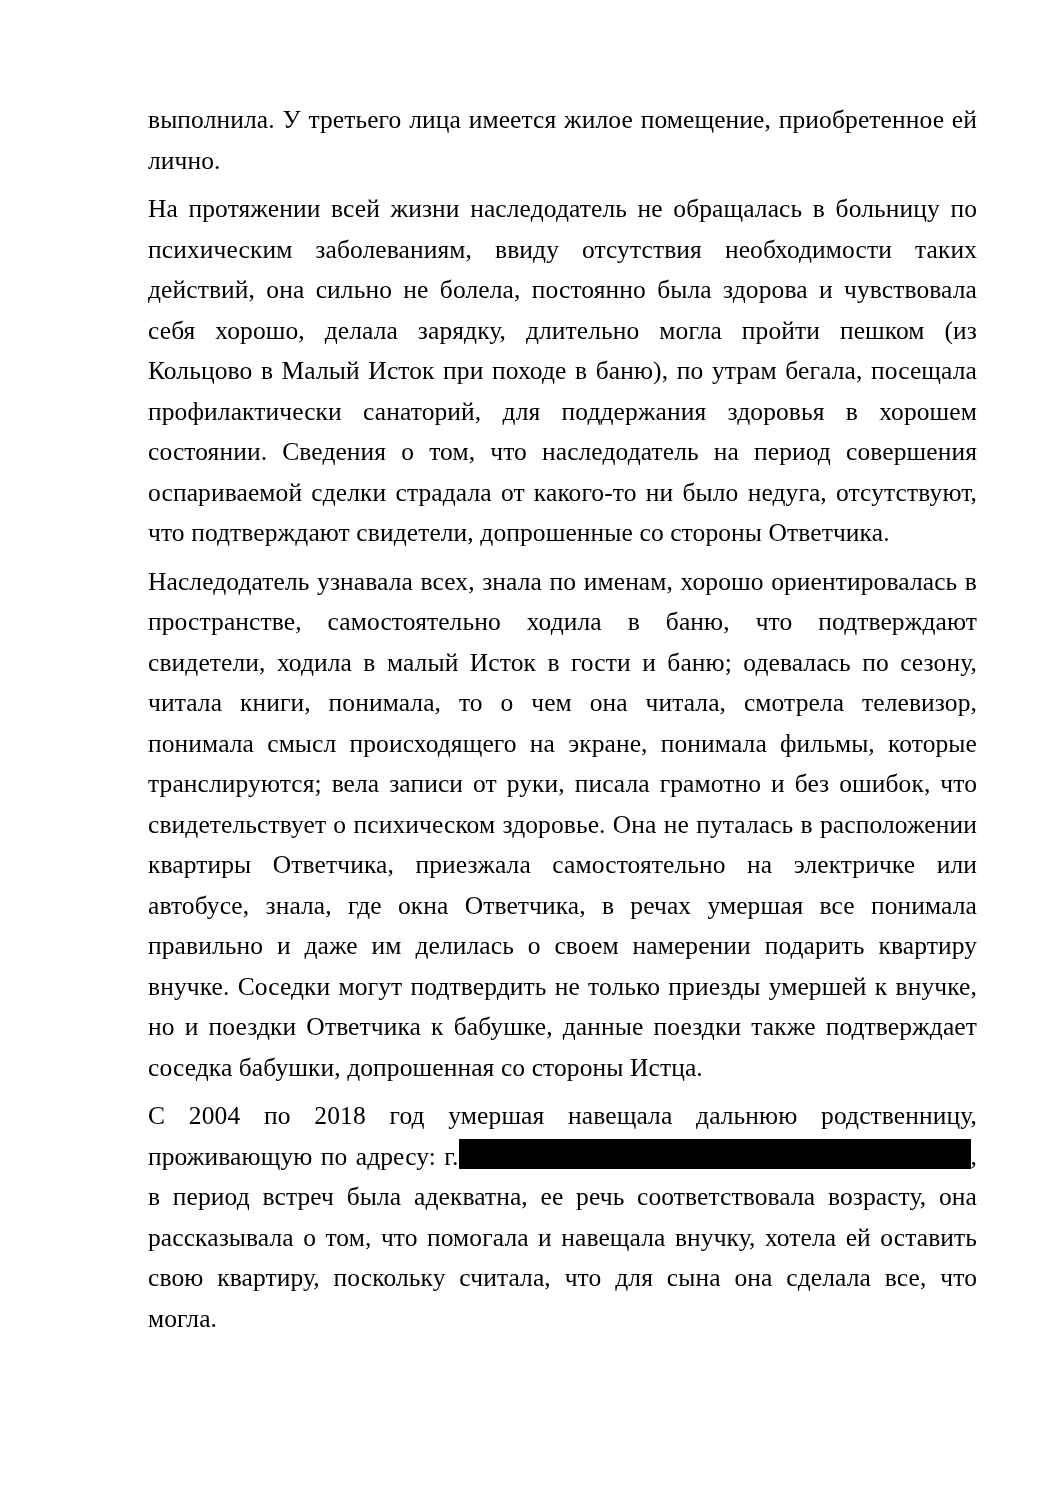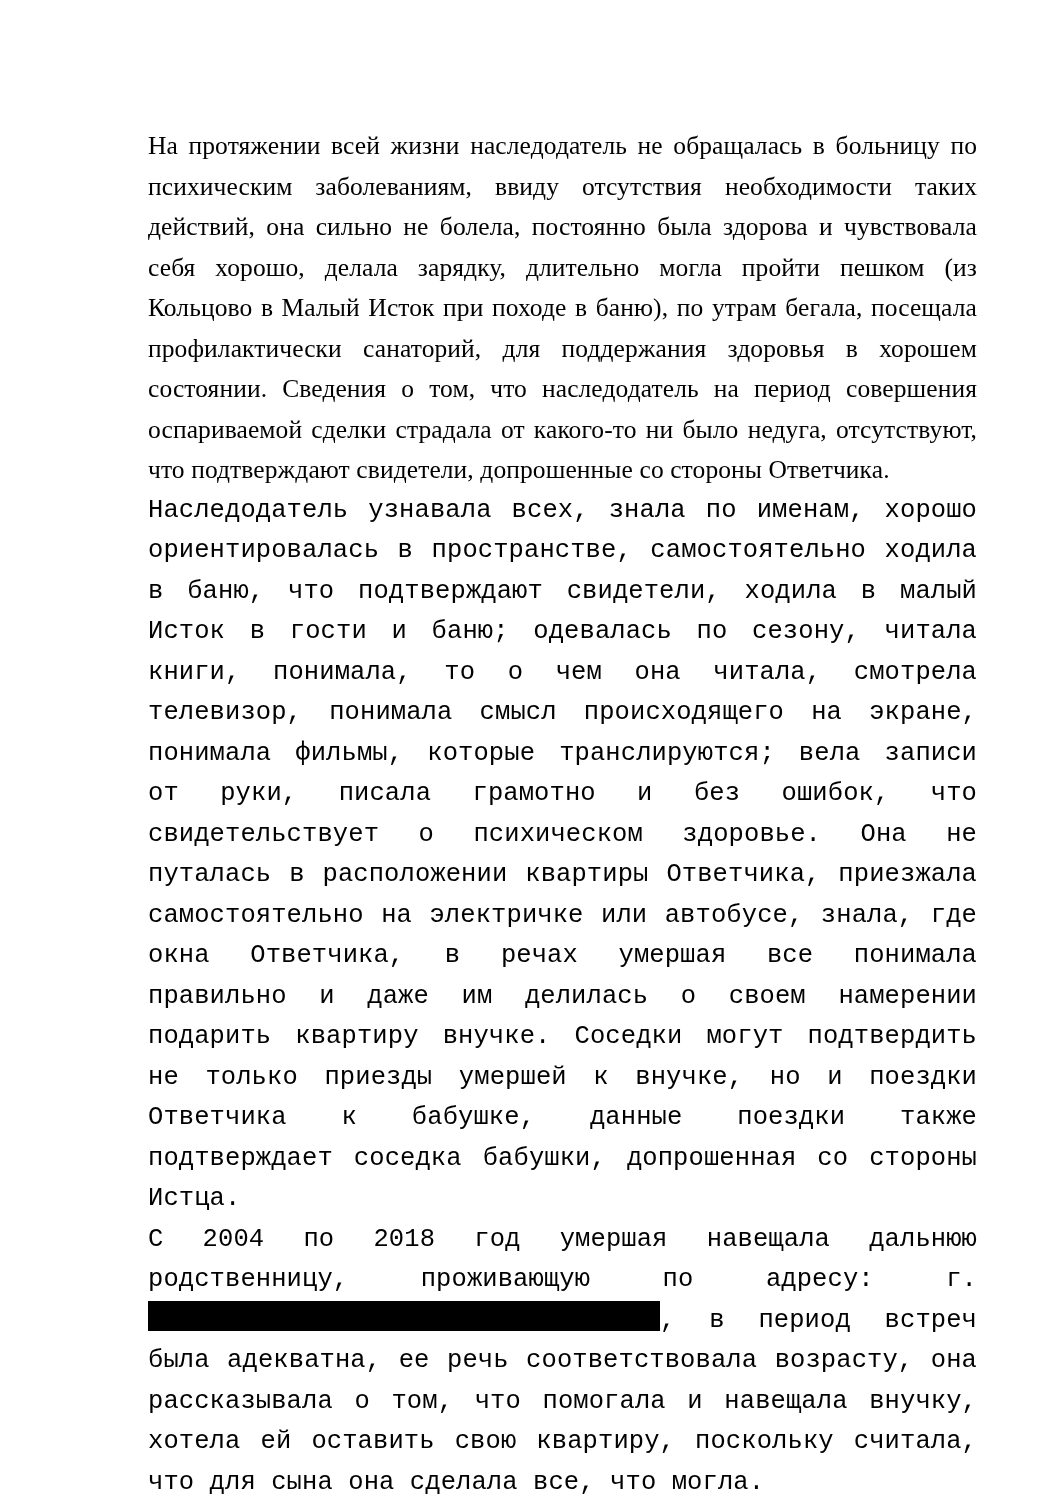--- a/index.html
+++ b/index.html
@@ -27,22 +27,21 @@
     line-height: 40.5px;
     text-align: justify;
     text-justify: inter-word;
     letter-spacing: 0.1px;
   }
   p.para {
     margin: 0;
     text-indent: 0;
   }
   p.para + p.para {
-    margin-top: 0;
-    font-family: Liberation Mono, monospace;
+    margin-top: 8px;
   }
   p.spaced {
     margin-top: 26px;
   }
   .indent {
     text-indent: 78px;
   }
   
   .redaction {
     display: inline-block;
@@ -60,20 +59,21 @@
   .para:last-child {
     text-align: justify;
   }
 </style>
 </head>
 <body>
 
 <div class="page">
   <div class="doc-body">
 
+    <p class="para">выполнила. У третьего лица имеется жилое помещение, приобретенное ей лично.</p>
 
     <p class="para indent spaced">На протяжении всей жизни наследодатель не обращалась в больницу по психическим заболеваниям, ввиду отсутствия необходимости таких действий, она сильно не болела, постоянно была здорова и чувствовала себя хорошо, делала зарядку, длительно могла пройти пешком (из Кольцово в Малый Исток при походе в баню), по утрам бегала, посещала профилактически санаторий, для поддержания здоровья в хорошем состоянии. Сведения о том, что наследодатель на период совершения оспариваемой сделки страдала от какого-то ни было недуга, отсутствуют, что подтверждают свидетели, допрошенные со стороны Ответчика.</p>
 
     <p class="para indent spaced">Наследодатель узнавала всех, знала по именам, хорошо ориентировалась в пространстве, самостоятельно ходила в баню, что подтверждают свидетели, ходила в малый Исток в гости и баню; одевалась по сезону, читала книги, понимала, то о чем она читала, смотрела телевизор, понимала смысл происходящего на экране, понимала фильмы, которые транслируются; вела записи от руки, писала грамотно и без ошибок, что свидетельствует о психическом здоровье. Она не путалась в расположении квартиры Ответчика, приезжала самостоятельно на электричке или автобусе, знала, где окна Ответчика, в речах умершая все понимала правильно и даже им делилась о своем намерении подарить квартиру внучке. Соседки могут подтвердить не только приезды умершей к внучке, но и поездки Ответчика к бабушке, данные поездки также подтверждает соседка бабушки, допрошенная со стороны Истца.</p>
 
     <p class="para indent spaced"><span>С 2004 по 2018 год умершая навещала дальнюю родственницу, проживающую по адресу: г.</span><span class="redact-wrap"><span class="redaction"></span></span><span>, в период встреч была адекватна, ее речь соответствовала возрасту, она рассказывала о том, что помогала и навещала внучку, хотела ей оставить свою квартиру, поскольку считала, что для сына она сделала все, что могла.</span></p>
 
 
   </div>
 </div>

